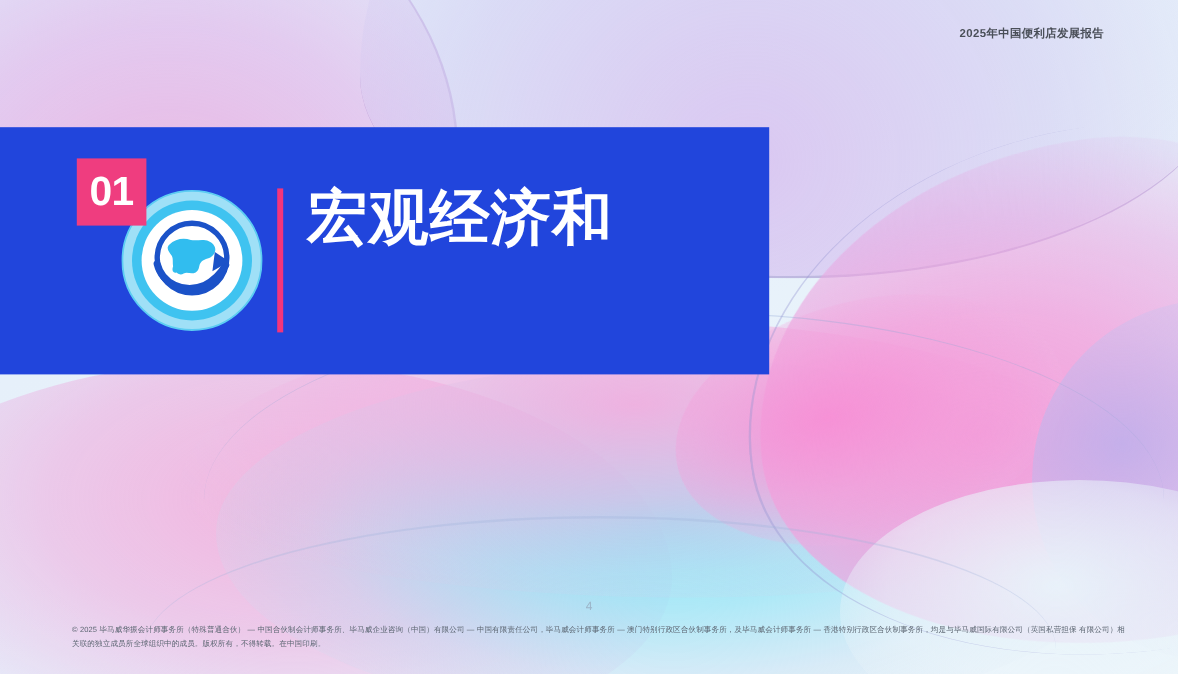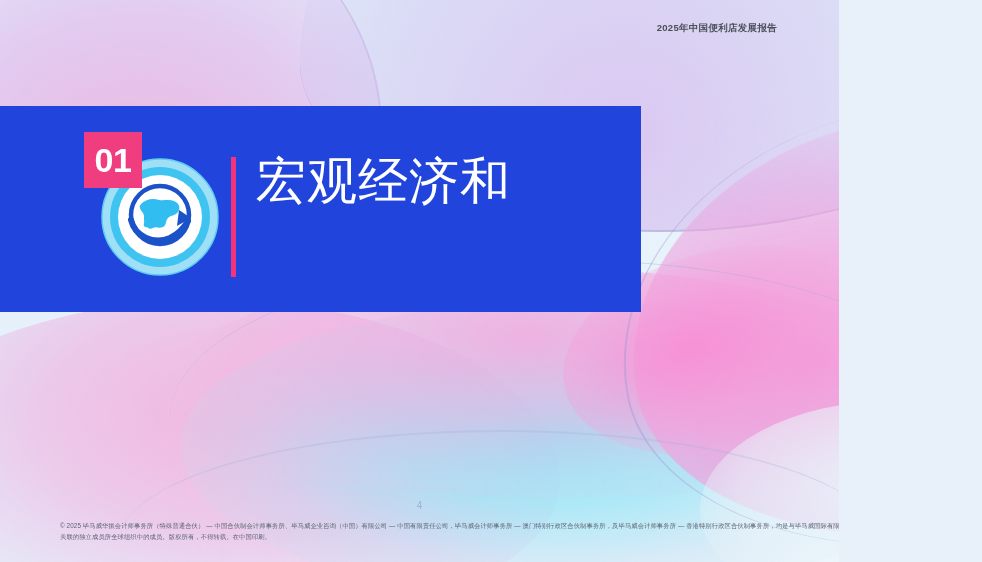--- a/index.html
+++ b/index.html
@@ -9,21 +9,21 @@
   body {
     width: 982px;
     height: 562px;
     overflow: hidden;
     font-family: "Liberation Sans", sans-serif;
     background: #e8f1fa;
   }
 
   .slide {
     position: relative;
-    width: 839px;
+    width: 982px;
     height: 562px;
     overflow: hidden;
     background: linear-gradient(160deg, #e3eefb 0%, #e6f0fa 35%, #eaf4fb 70%, #eef6fb 100%);
   }
 
   
   .bg-layer {
     position: absolute;
     inset: 0;
     overflow: hidden;
@@ -249,21 +249,20 @@
     position: absolute;
     left: 64px;
     top: 132px;
     width: 58px;
     height: 56px;
     background: #ef3d7f;
     display: flex;
     align-items: center;
     justify-content: center;
     z-index: 4;
-    margin-left: 20px;
   }
   .number-badge-text {
     color: #ffffff;
     font-size: 34px;
     font-weight: bold;
     letter-spacing: -0.5px;
     line-height: 1;
   }
 
   
@@ -290,21 +289,21 @@
   
   .title-block {
     position: absolute;
     left: 256px;
     top: 150px;
     z-index: 4;
   }
   .title-line {
     color: #ffffff;
     font-size: 50px;
-    font-weight: normal;
+    font-weight: bold;
     line-height: 62px;
     letter-spacing: 1px;
     white-space: nowrap;
   }
 
   
   .page-number {
     position: absolute;
     left: 0;
     right: 0;

